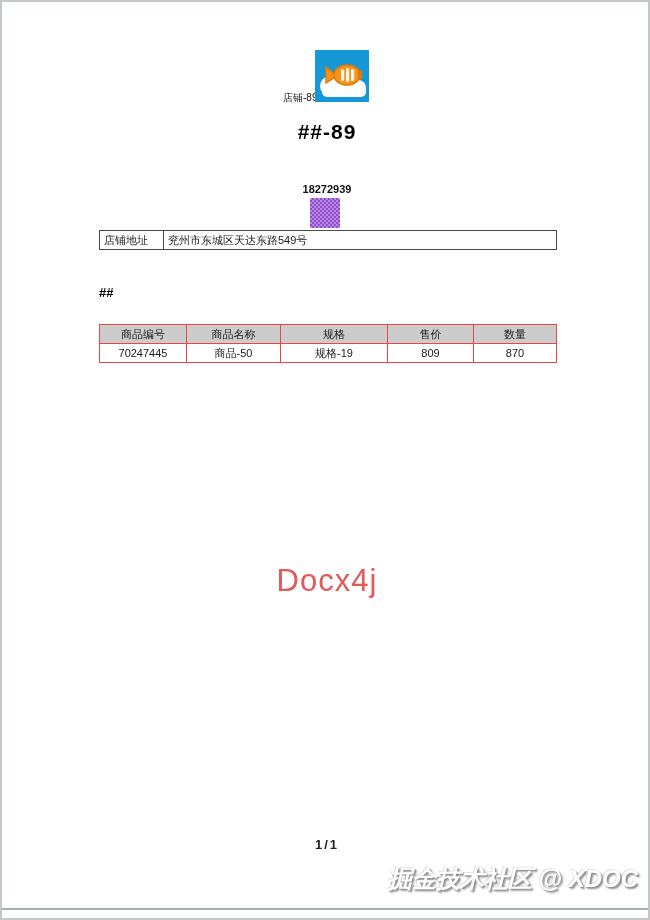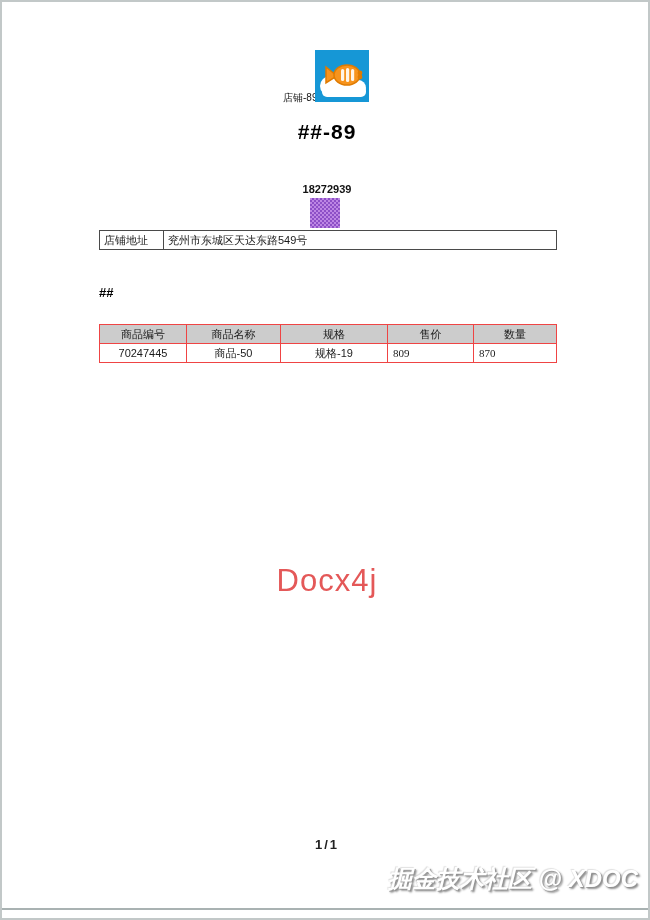--- a/index.html
+++ b/index.html
@@ -65,21 +65,21 @@
     height:16px;
     padding:1px 5px;
     overflow:hidden;white-space:nowrap;
     vertical-align:middle;
     font-weight:normal;
   }
   .product-table th{
     background:#cccccc;text-align:center;
   }
   .cell-left{text-align:center;}
-  .cell-right{text-align:left;font-family:Liberation Serif, serif;}
+  .cell-right{text-align:center;}
   
   .docx-watermark{
     position:absolute;left:0;top:561px;width:650px;
     text-align:center;
     font-size:31px;color:#e45858;letter-spacing:1px;
   }
   .page-number{
     position:absolute;left:0;top:835px;width:650px;
     text-align:center;font-size:13px;font-weight:600;color:#222;
     letter-spacing:2px;

